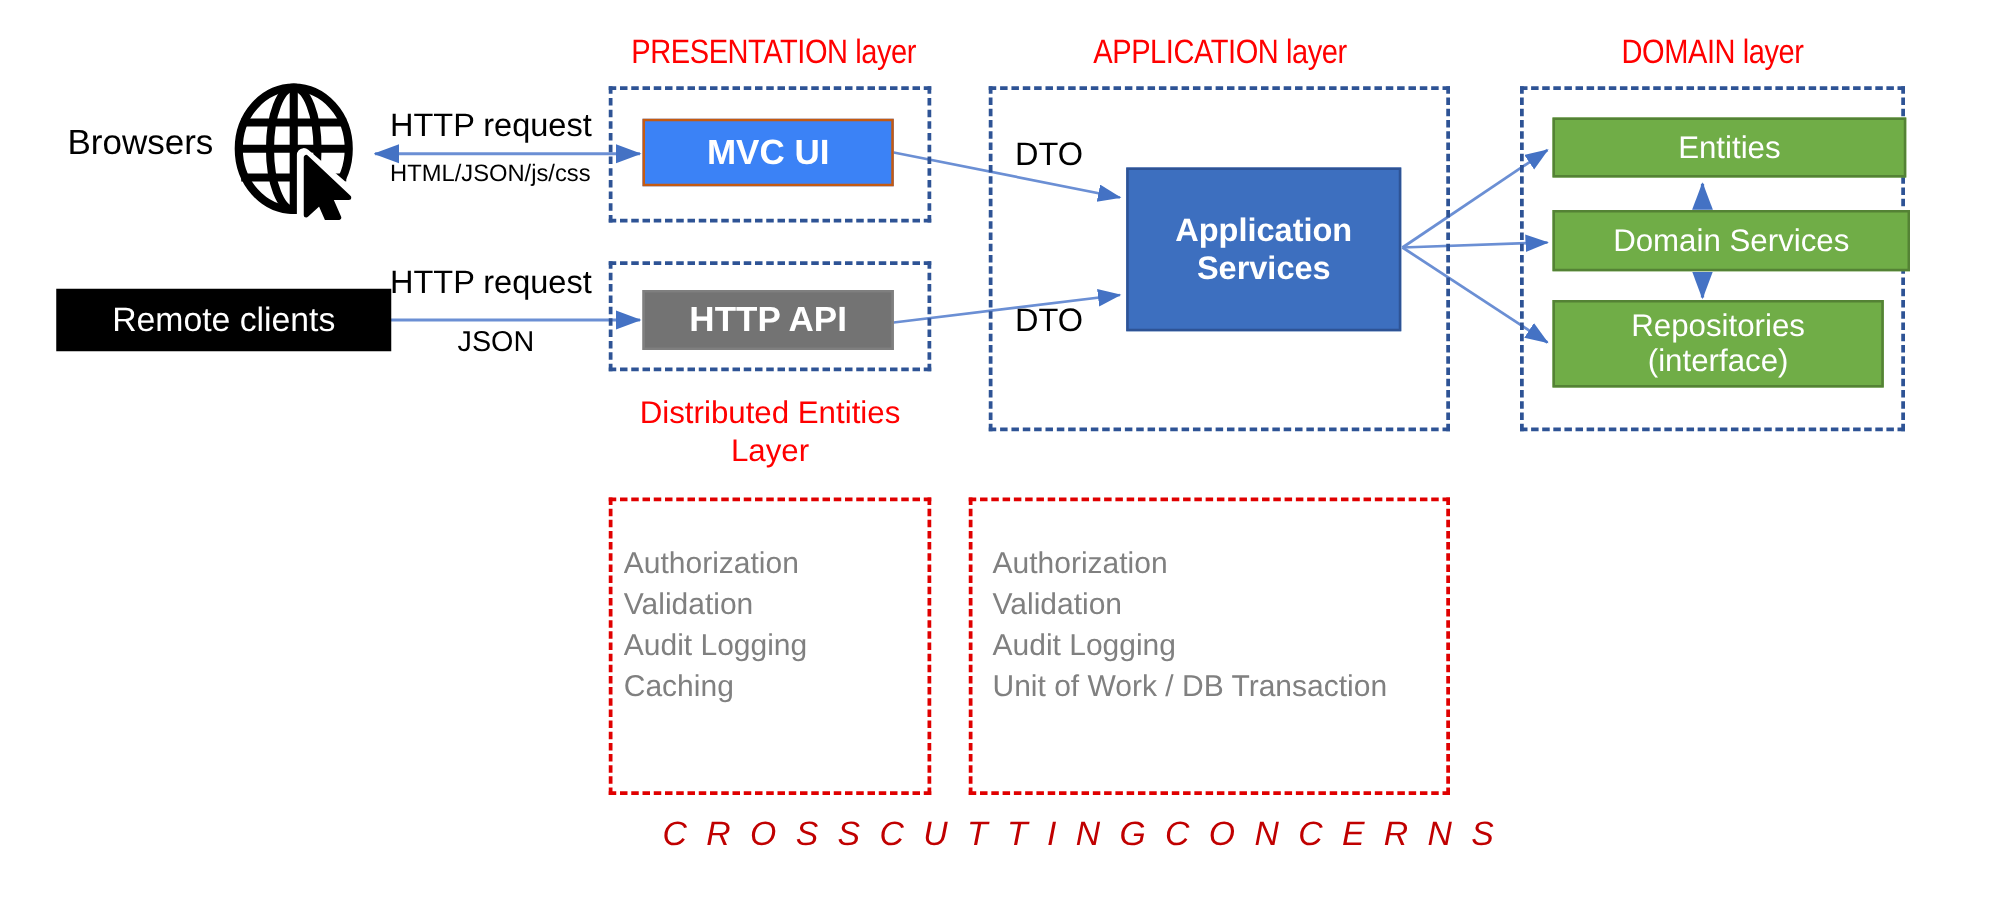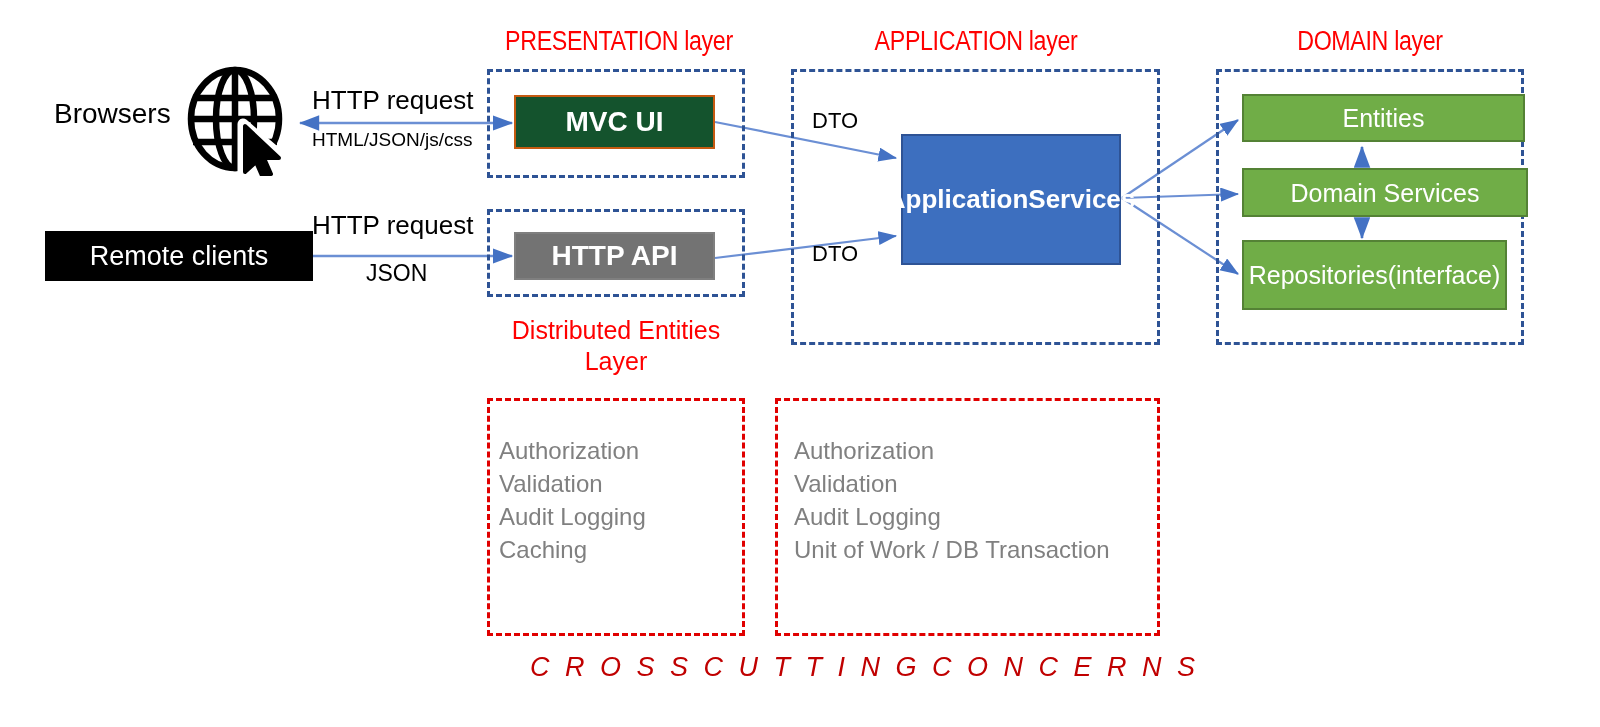--- a/index.html
+++ b/index.html
@@ -39,21 +39,21 @@
   .block {
     position: absolute;
     display: flex;
     align-items: center;
     justify-content: center;
     text-align: center;
     color: #ffffff;
     line-height: 1.12;
   }
   .block-mvc {
-    background: #14532d;
+    background: #3b82f6;
     border: 2px solid #C55A11;
     font-size: 28px;
     font-weight: bold;
   }
   .block-api {
     background: #737373;
     border: 2px solid #7F7F7F;
     font-size: 28px;
     font-weight: bold;
   }
@@ -76,21 +76,21 @@
   }
 
   
   .lbl {
     position: absolute;
     color: #000000;
     white-space: nowrap;
   }
   .lbl-big   { font-size: 26px; }
   .lbl-small { font-size: 19px; }
-  .lbl-dto   { font-size: 22px; }
+  .lbl-dto   { font-size: 26px; }
   .lbl-browsers { font-size: 28px; }
 
   
   .cc-box {
     position: absolute;
     border: 3px dashed #E00000;
   }
   .cc-list {
     position: absolute;
     color: #808080;
@@ -201,30 +201,30 @@
   <div class="lbl lbl-big" style="left:366px; top:260px; font-size:23px;">JSON</div>
 
   <div class="lbl lbl-dto" style="left:812px; top:108px;">DTO</div>
 
   <div class="lbl lbl-dto" style="left:812px; top:241px;">DTO</div>
 
   <div class="block block-mvc" style="left:514px; top:95px; width:201px; height:54px;">MVC UI</div>
 
   <div class="block block-api" style="left:514px; top:232px; width:201px; height:48px;">HTTP API</div>
 
-  <div class="block block-appsvc" style="left:901px; top:134px; width:220px; height:131px; flex-direction:row;">
+  <div class="block block-appsvc" style="left:901px; top:134px; width:220px; height:131px; flex-direction:column;">
     <span>Application</span>
     <span>Services</span>
   </div>
 
   <div class="block block-green" style="left:1242px; top:94px; width:283px; height:48px;">Entities</div>
 
   <div class="block block-green" style="left:1242px; top:168px; width:286px; height:49px;">Domain Services</div>
 
-  <div class="block block-green" style="left:1242px; top:240px; width:265px; height:70px; flex-direction:row;">
+  <div class="block block-green" style="left:1242px; top:240px; width:265px; height:70px; flex-direction:column;">
     <span>Repositories</span>
     <span>(interface)</span>
   </div>
 
   <div class="dist-title" style="left:486px; top:315px;">
     <div>Distributed Entities</div>
     <div>Layer</div>
   </div>
 
   <div class="cc-box" style="left:487px; top:398px; width:258px; height:238px;"></div>

